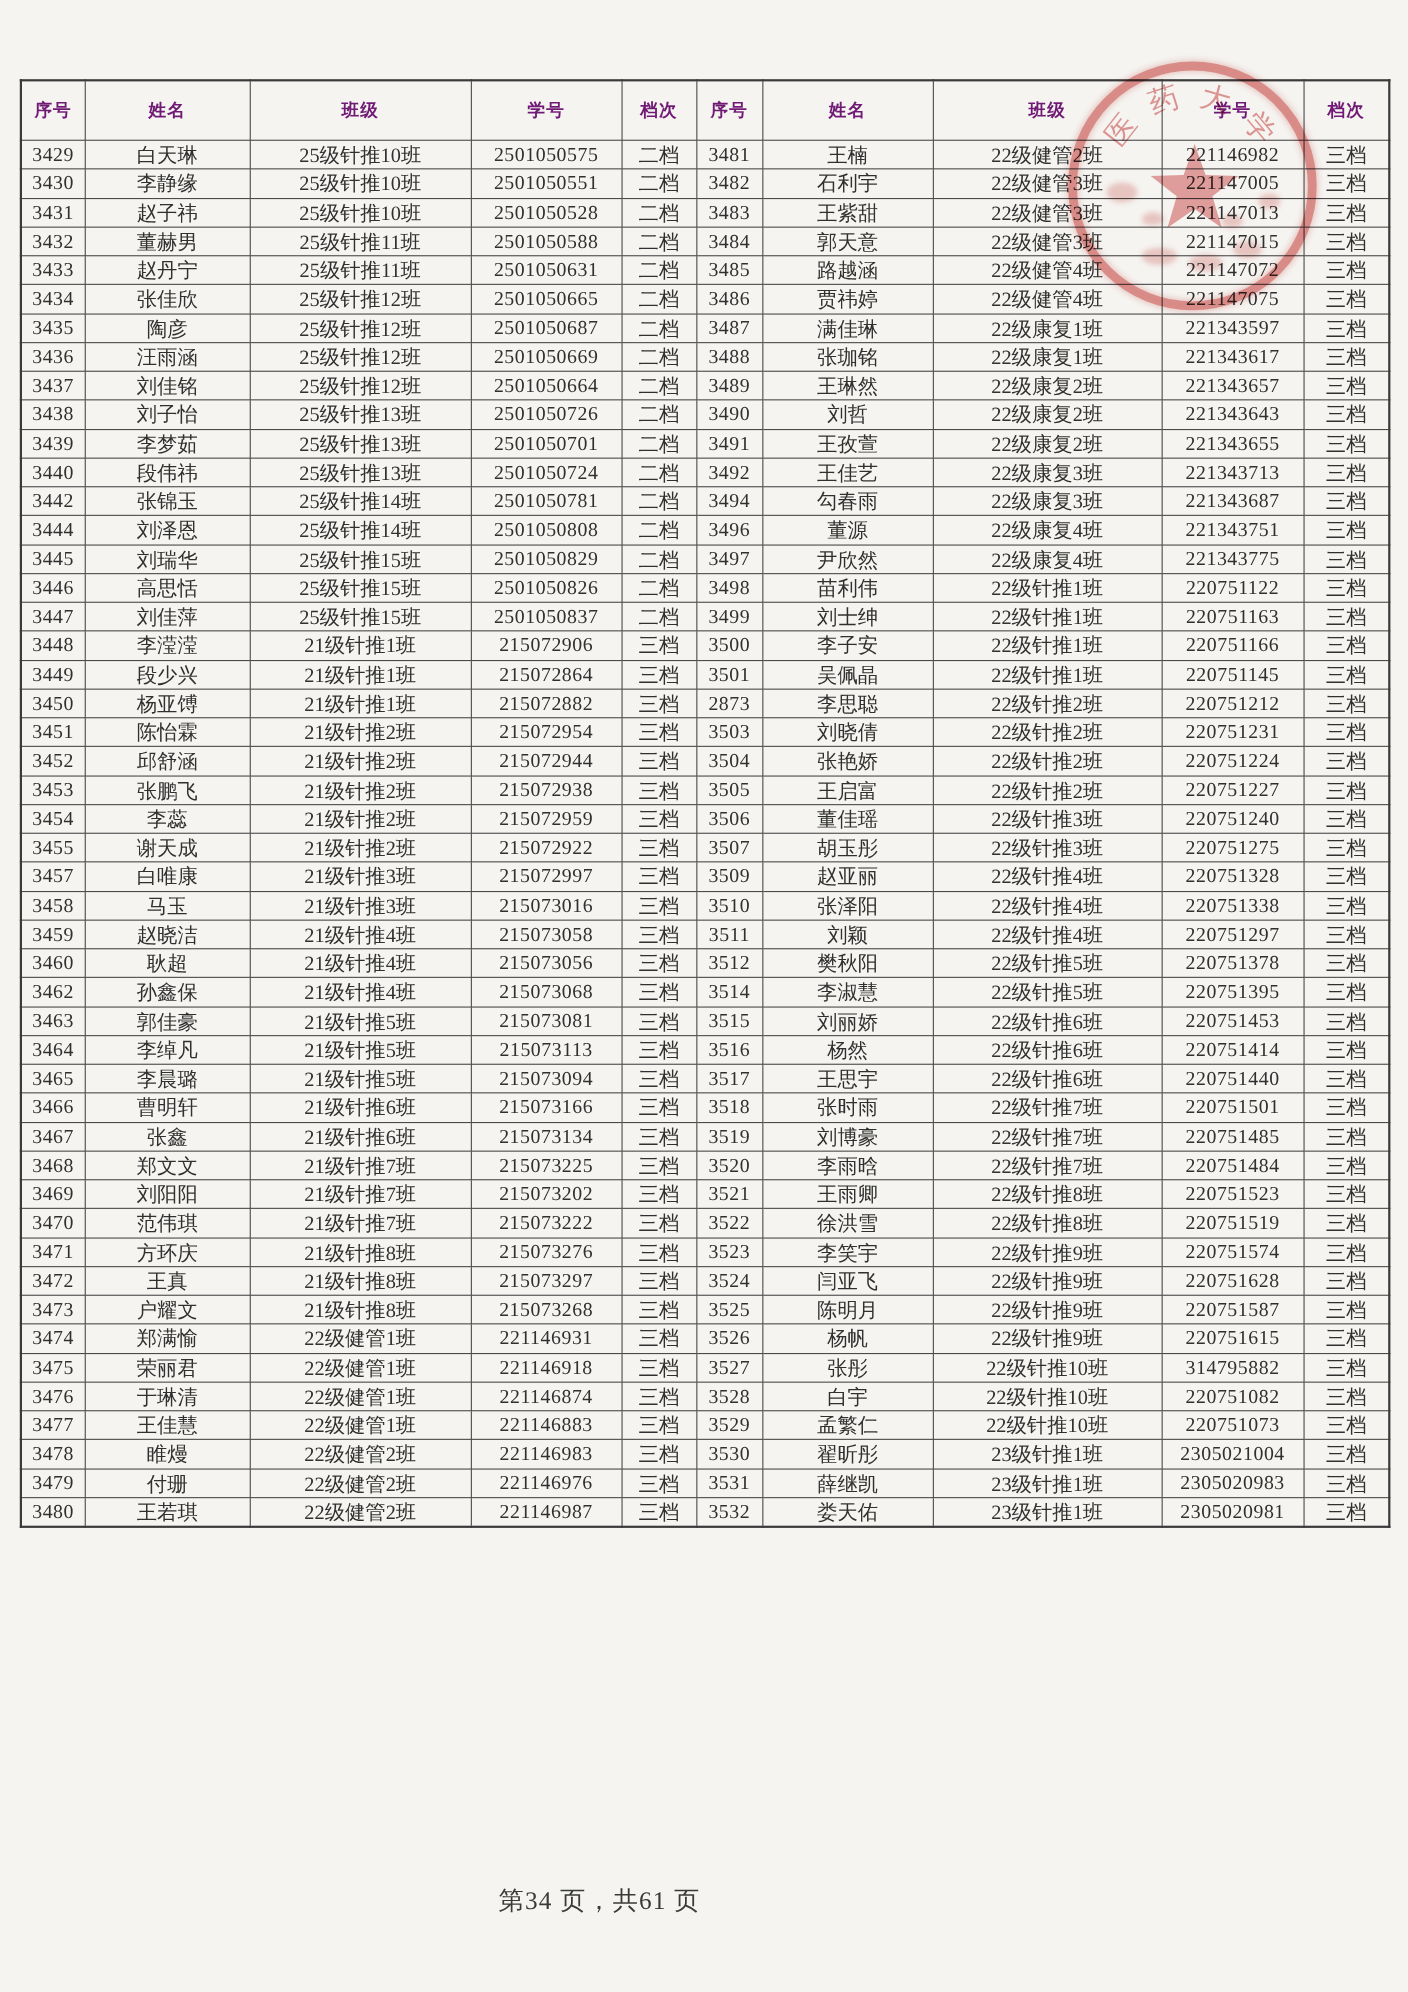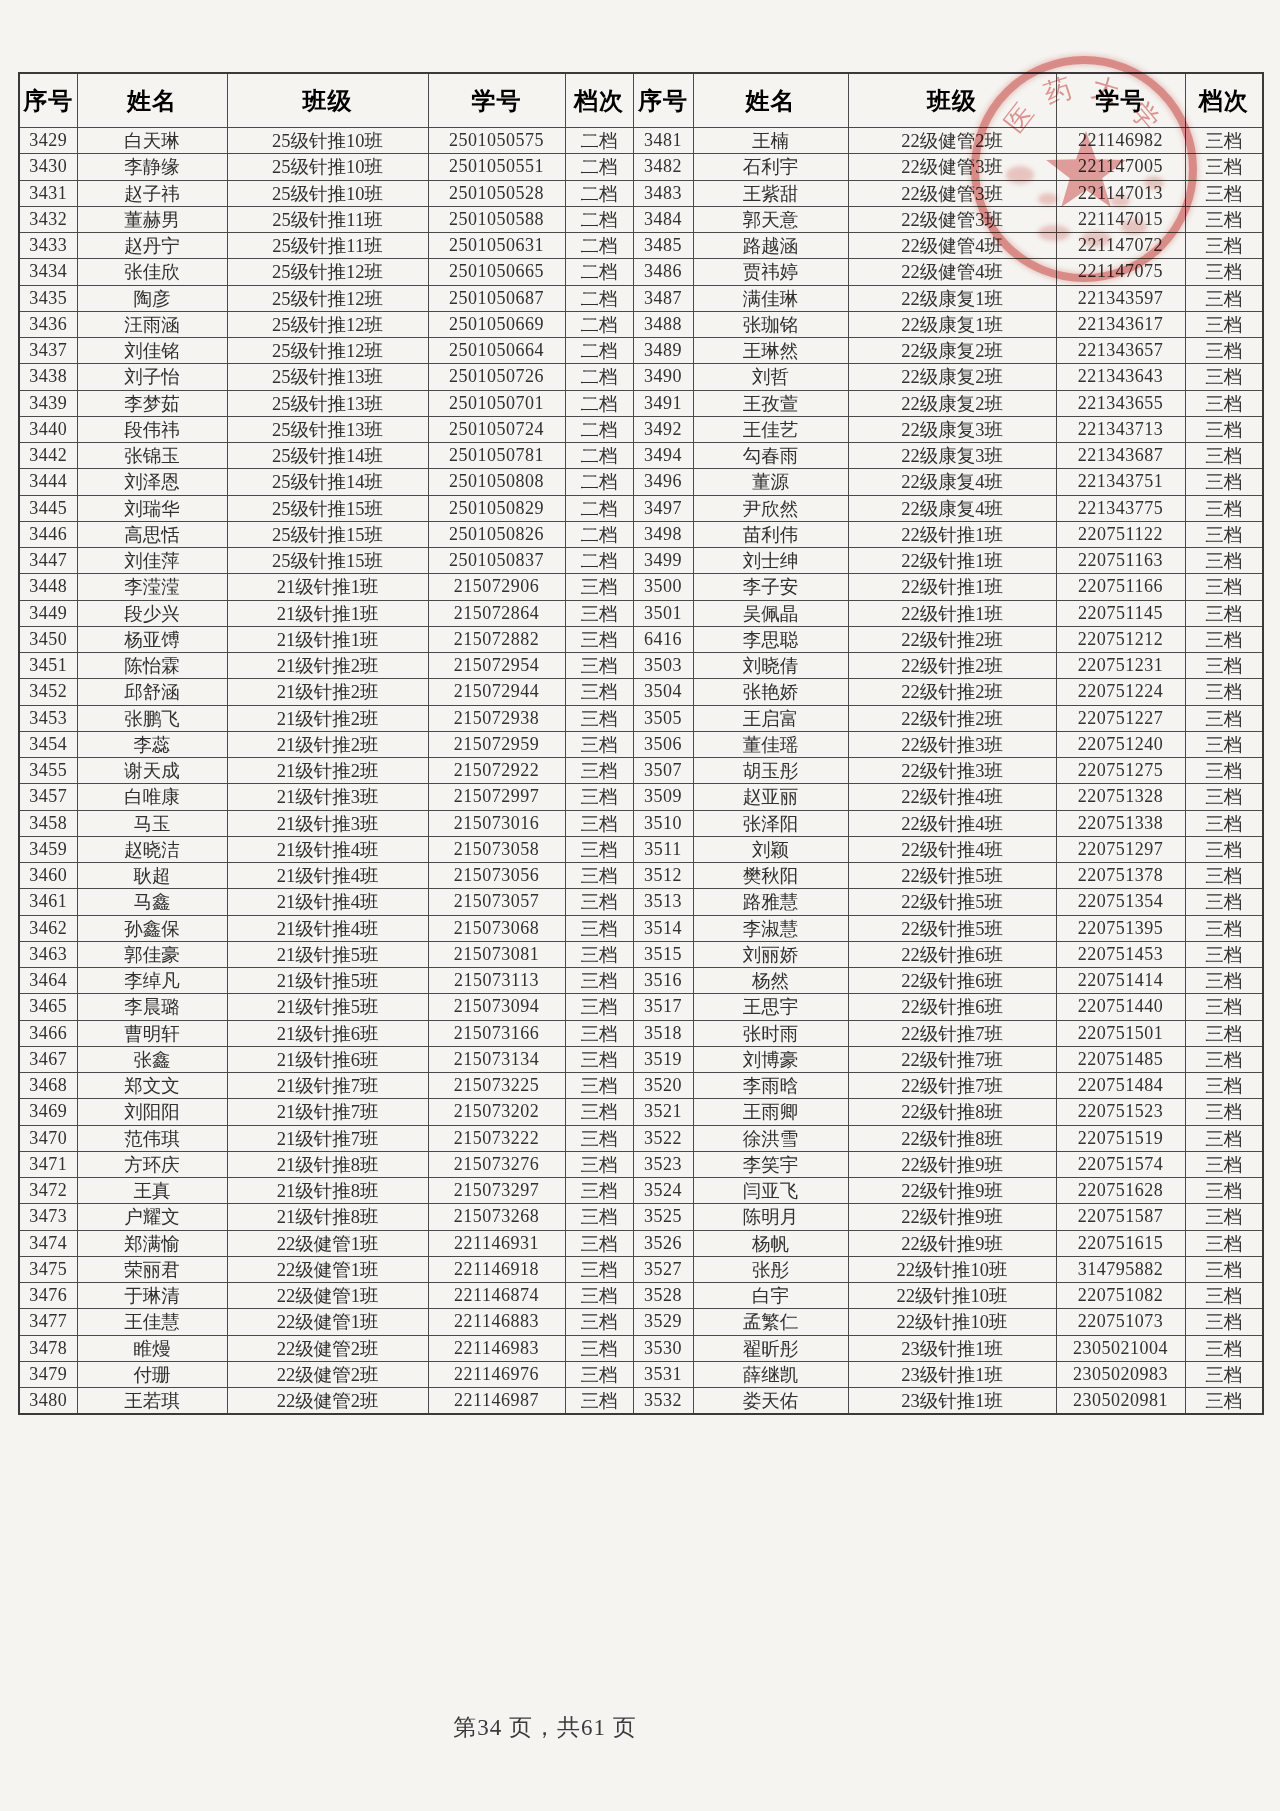--- a/index.html
+++ b/index.html
@@ -24,24 +24,24 @@
   table.roster th, table.roster td {
     border: 1px solid #4a4a4a;
     text-align: center;
     vertical-align: middle;
     padding: 0;
     overflow: hidden;
     white-space: nowrap;
   }
   table.roster thead th {
     height: 53px;
-    font-size: 24px;
+    font-size: 16px;
     font-weight: 600;
     letter-spacing: 1px;
-    color: #000000;
+    color: #701a75;
   }
   table.roster tbody td {
     height: 25.25px;
     font-size: 18.5px;
     color: #303030;
   }
   table.roster tbody td.num { font-size: 18px; letter-spacing: 0.5px; }
   .footer {
     position: absolute;
     top: 1712px;
@@ -324,21 +324,21 @@
           <td>22级针推1班</td>
           <td class="num">220751145</td>
           <td>三档</td>
         </tr>
         <tr>
           <td class="num">3450</td>
           <td>杨亚馎</td>
           <td>21级针推1班</td>
           <td class="num">215072882</td>
           <td>三档</td>
-          <td class="num">6416</td>
+          <td class="num">2873</td>
           <td>李思聪</td>
           <td>22级针推2班</td>
           <td class="num">220751212</td>
           <td>三档</td>
         </tr>
         <tr>
           <td class="num">3451</td>
           <td>陈怡霖</td>
           <td>21级针推2班</td>
           <td class="num">215072954</td>
@@ -436,32 +436,20 @@
         <tr>
           <td class="num">3460</td>
           <td>耿超</td>
           <td>21级针推4班</td>
           <td class="num">215073056</td>
           <td>三档</td>
           <td class="num">3512</td>
           <td>樊秋阳</td>
           <td>22级针推5班</td>
           <td class="num">220751378</td>
-          <td>三档</td>
-        </tr>
-        <tr>
-          <td class="num">3461</td>
-          <td>马鑫</td>
-          <td>21级针推4班</td>
-          <td class="num">215073057</td>
-          <td>三档</td>
-          <td class="num">3513</td>
-          <td>路雅慧</td>
-          <td>22级针推5班</td>
-          <td class="num">220751354</td>
           <td>三档</td>
         </tr>
         <tr>
           <td class="num">3462</td>
           <td>孙鑫保</td>
           <td>21级针推4班</td>
           <td class="num">215073068</td>
           <td>三档</td>
           <td class="num">3514</td>
           <td>李淑慧</td>

